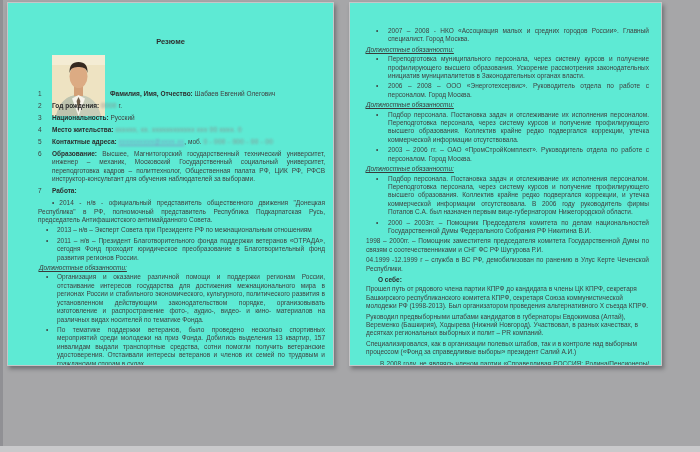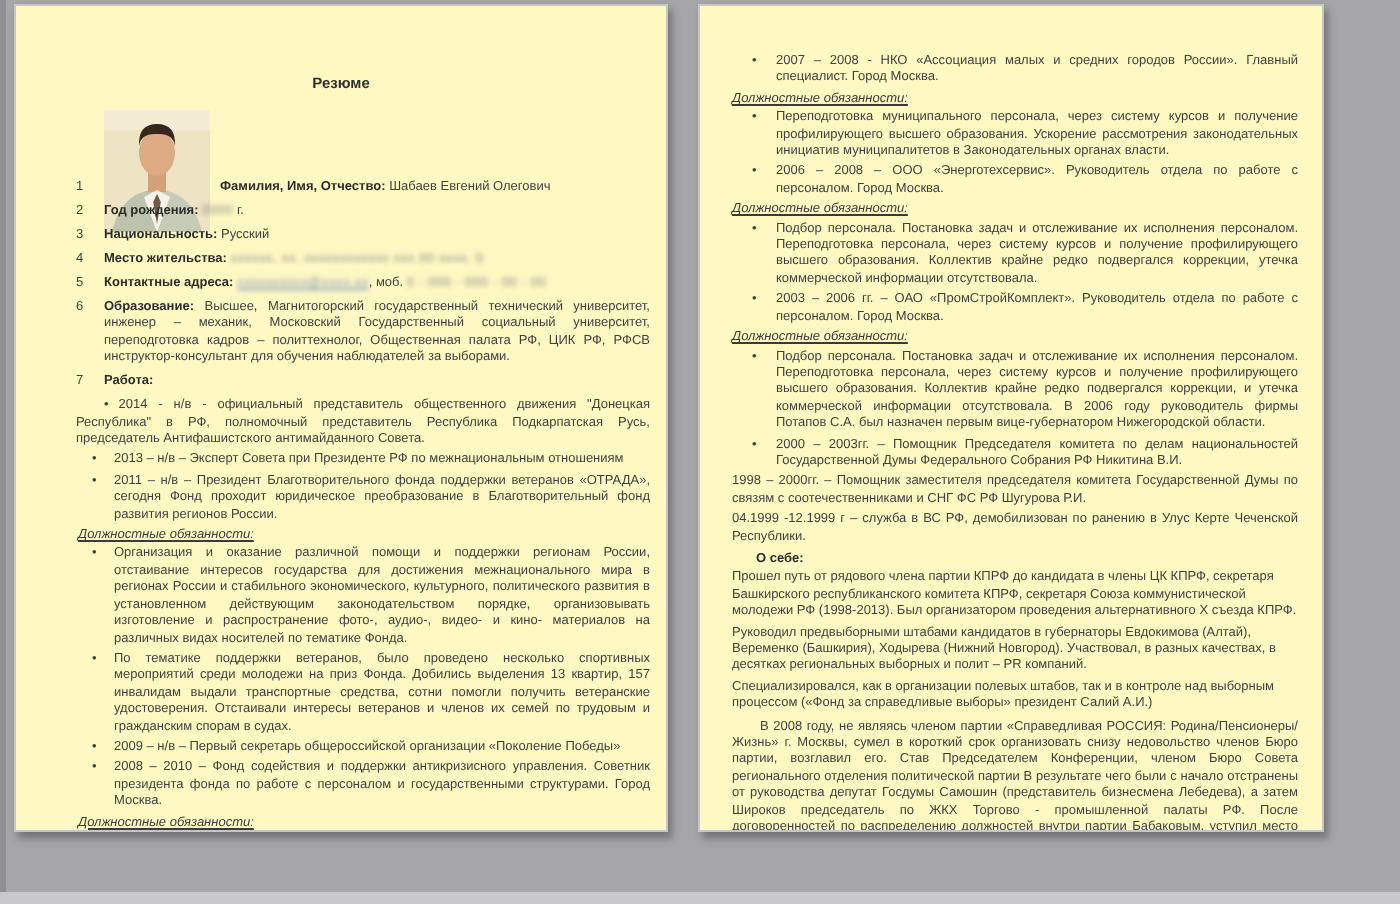--- a/index.html
+++ b/index.html
@@ -5,21 +5,21 @@
   html,body{margin:0;padding:0;}
   body{
     width:700px;height:452px;position:relative;overflow:hidden;
     background:#a6a6a8;
     font-family:"Liberation Sans", sans-serif;
     -webkit-font-smoothing:antialiased;
   }
   .edge-left{position:absolute;left:0;top:0;width:3px;height:452px;background:#909094;}
   .strip-bottom{position:absolute;left:0;top:446px;width:700px;height:6px;background:#c9c9cb;}
   .page{
-    position:absolute;top:2px;height:414px;background:#fef9c3;
+    position:absolute;top:2px;height:364px;background:#5eead4;
     border:1px solid #c6c6c8;
     box-shadow:2px 3px 4px rgba(50,50,55,.45);
     color:#3f3f3f;overflow:hidden;box-sizing:border-box;
   }
   .page1{left:7px;width:327px;}
   .page2{left:349px;width:313px;}
 
   
   .p1-title{margin-top:34px;text-align:center;font-weight:bold;font-size:7.5px;color:#2e2e2e;}
   .photo{position:absolute;left:44px;top:52px;width:53px;height:61px;}

